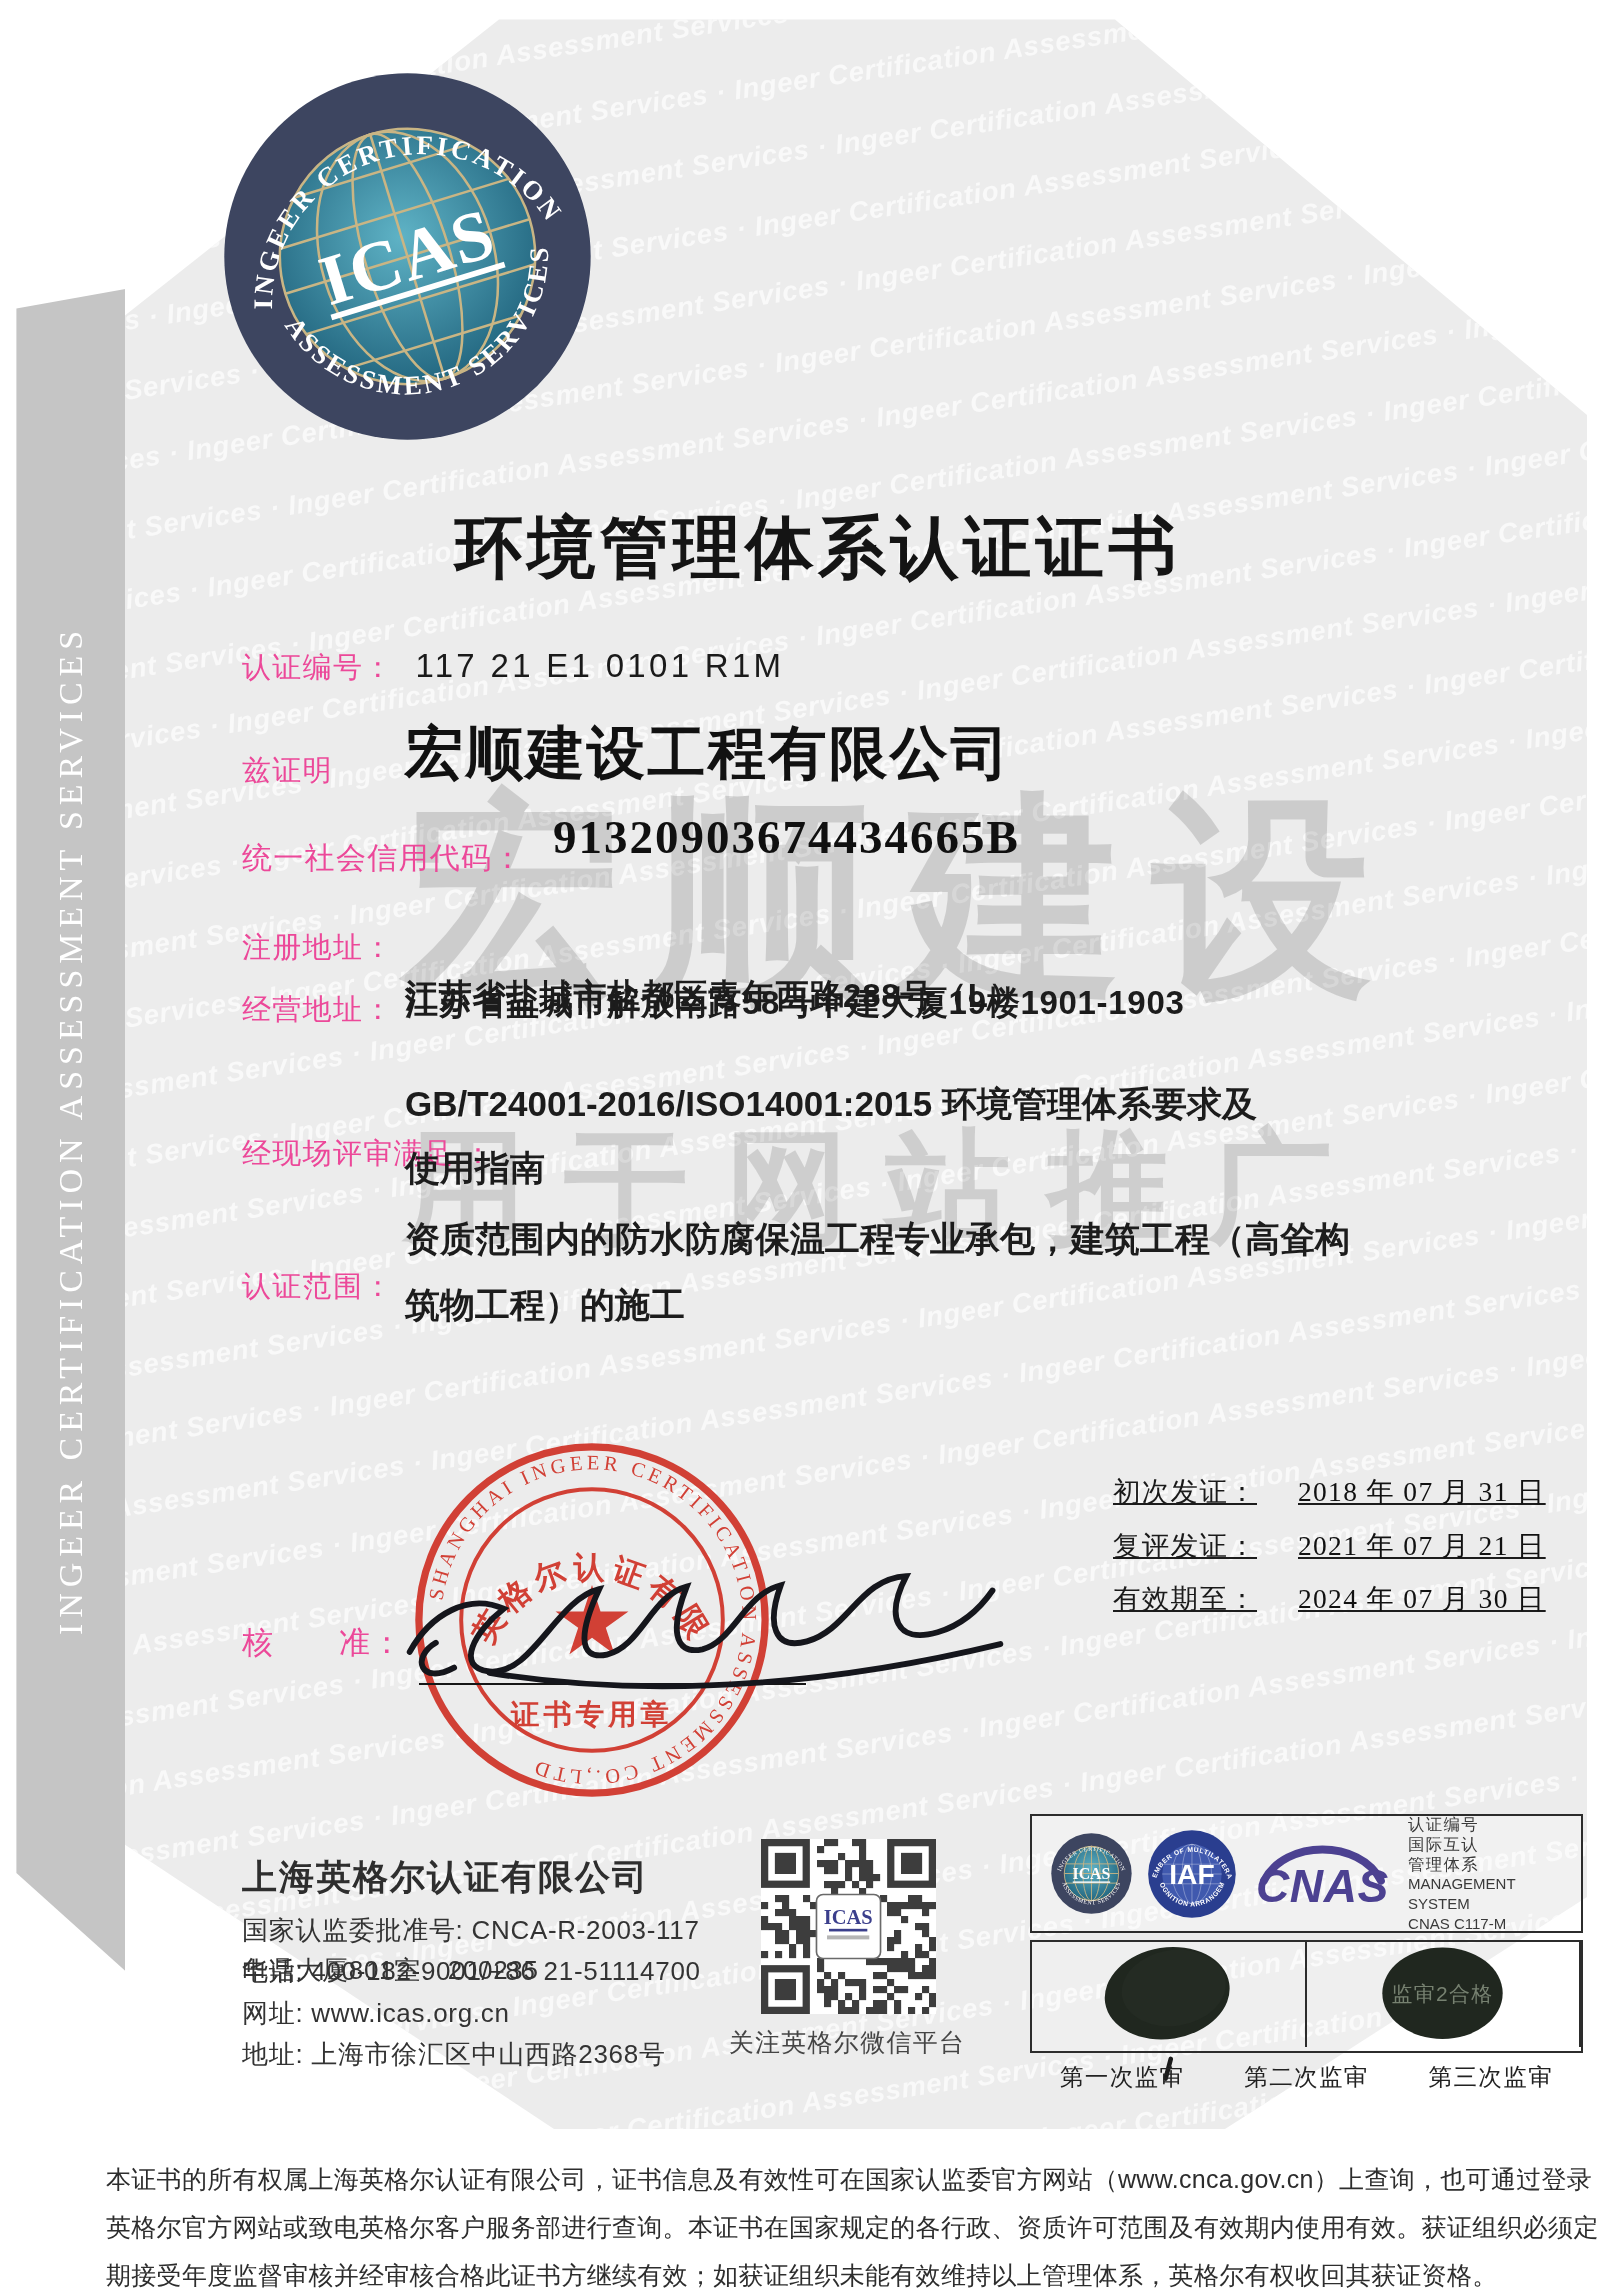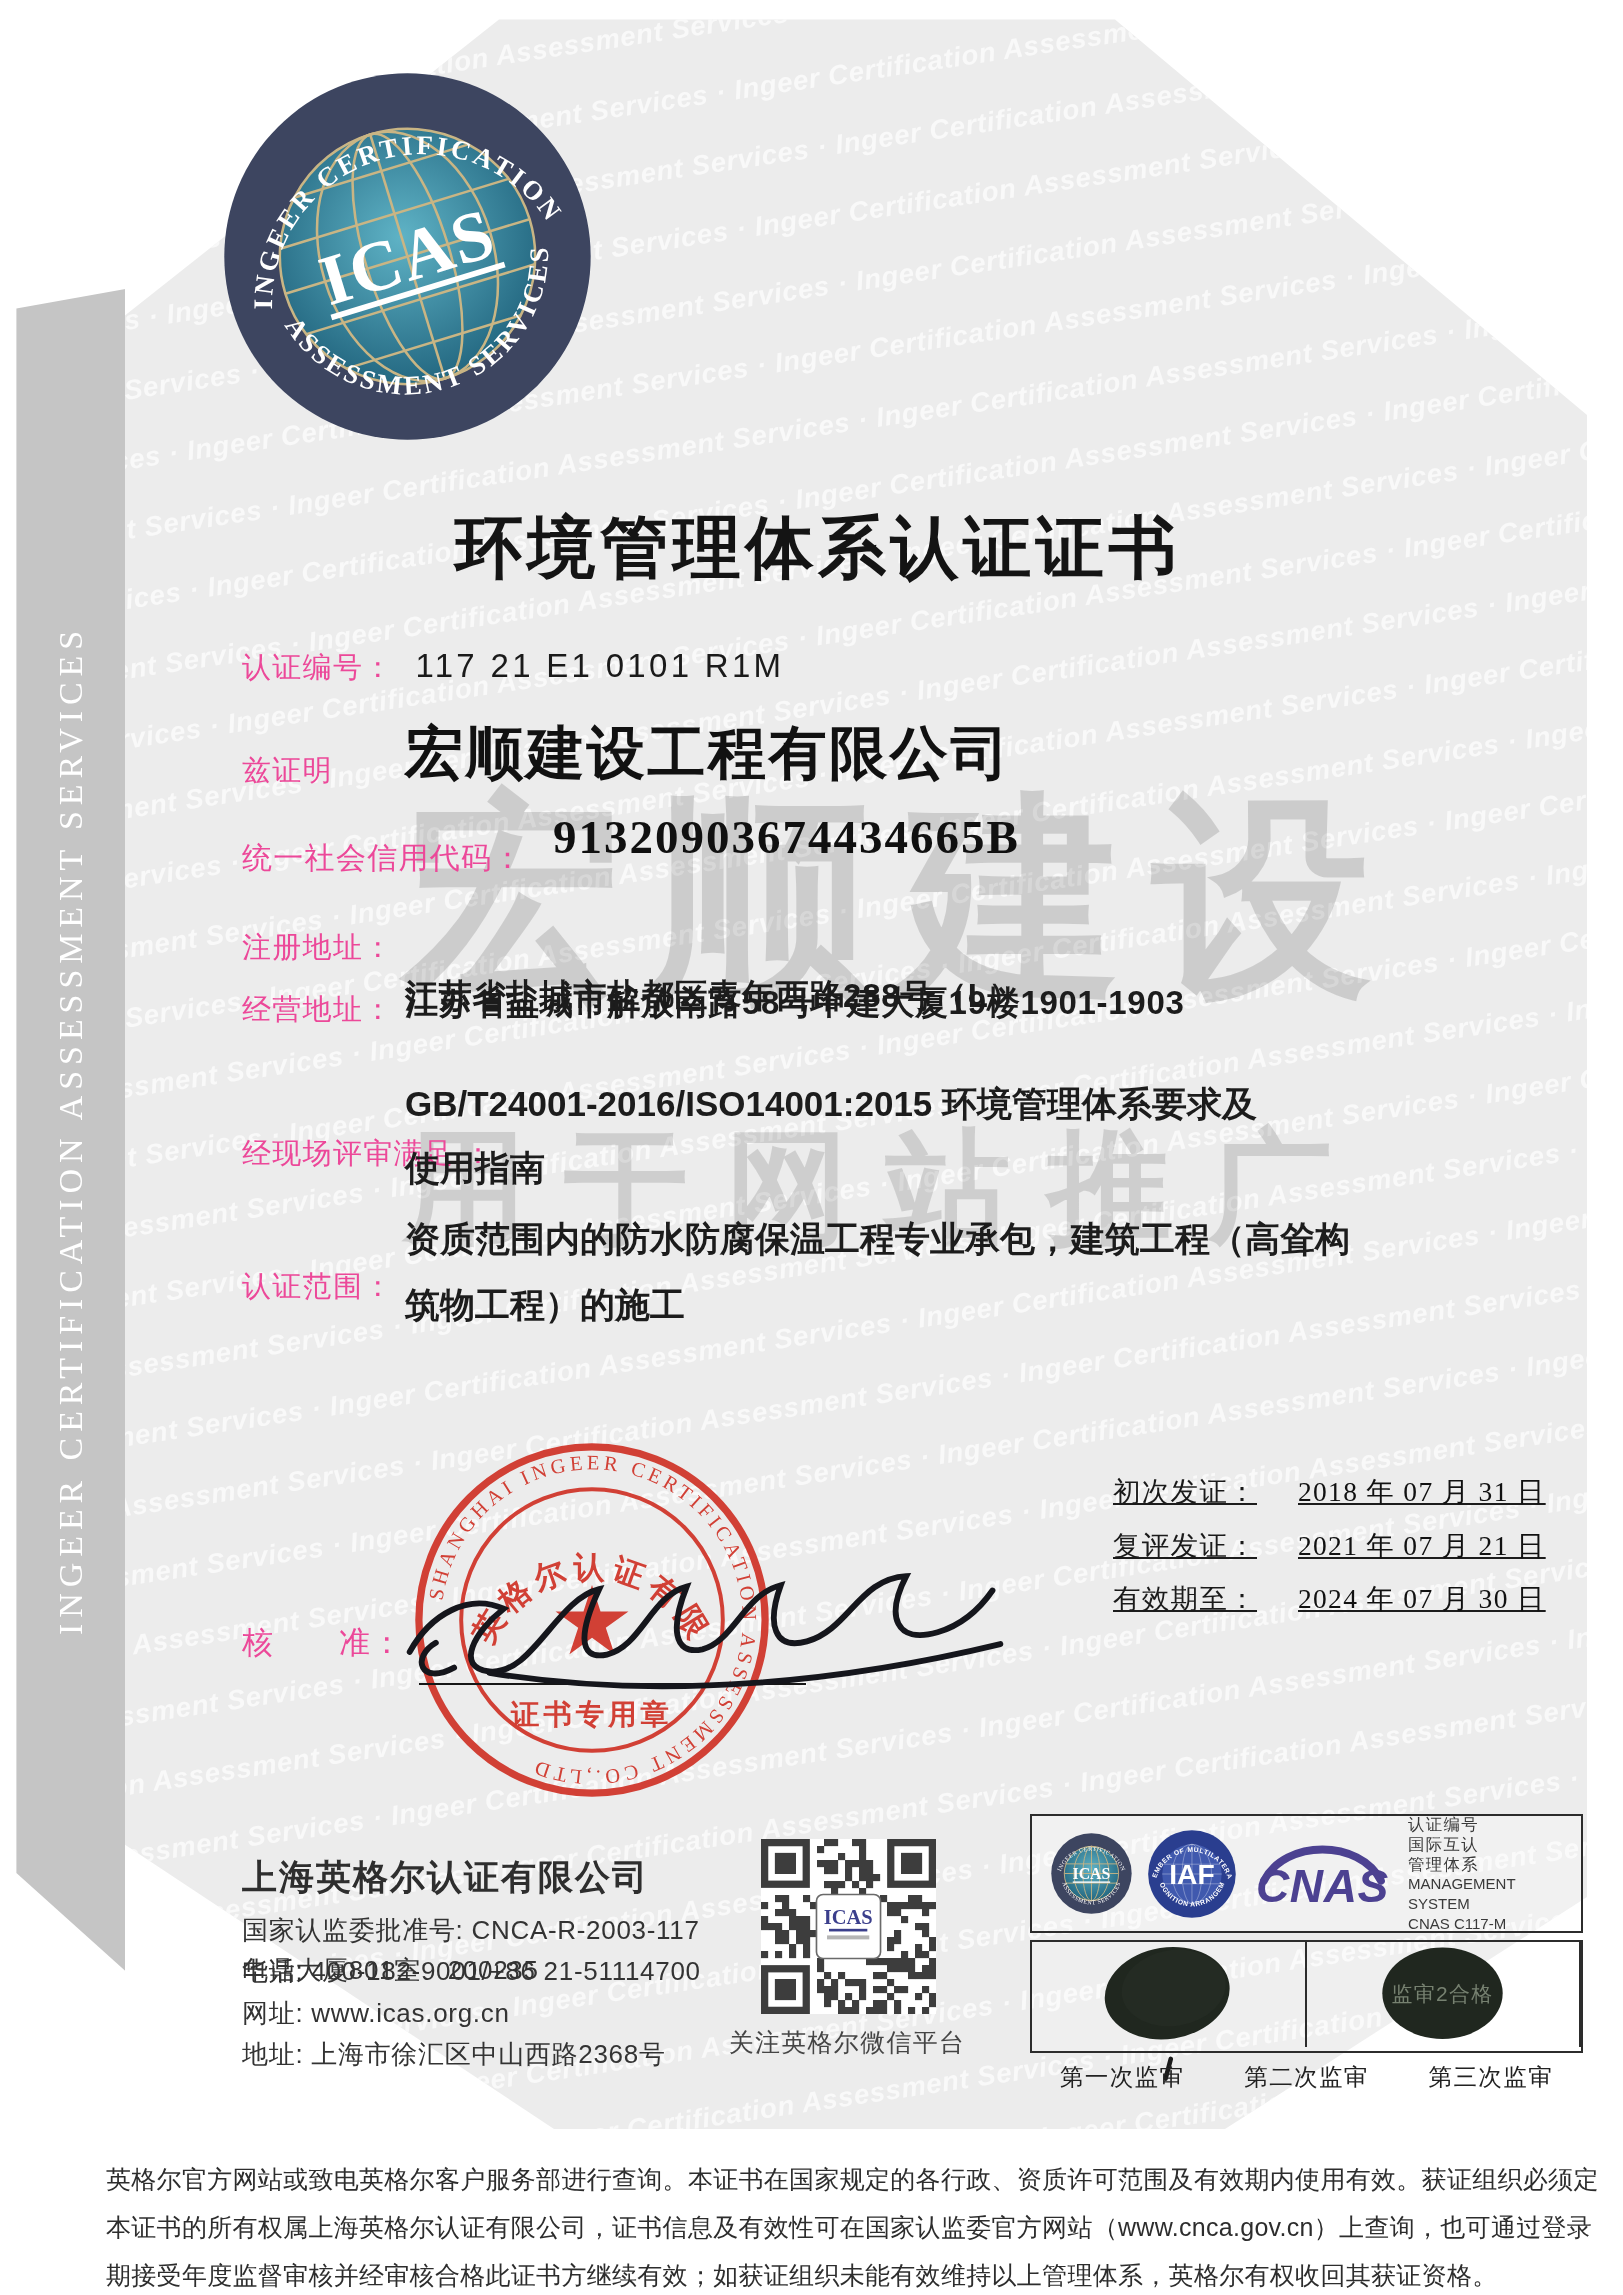--- a/index.html
+++ b/index.html
@@ -530,19 +530,19 @@
       </svg>
     </div>
   </div>
   <div class="abs audit-labels">
     <span class="audit-label">第一次监审</span>
     <span class="audit-label">第二次监审</span>
     <span class="audit-label">第三次监审</span>
   </div>
 
   <div class="abs footer">
+    <div class="footer-line">本证书的所有权属上海英格尔认证有限公司，证书信息及有效性可在国家认监委官方网站（www.cnca.gov.cn）上查询，也可通过登录</div>
     <div class="footer-line">英格尔官方网站或致电英格尔客户服务部进行查询。本证书在国家规定的各行政、资质许可范围及有效期内使用有效。获证组织必须定</div>
-    <div class="footer-line">本证书的所有权属上海英格尔认证有限公司，证书信息及有效性可在国家认监委官方网站（www.cnca.gov.cn）上查询，也可通过登录</div>
     <div class="footer-line">期接受年度监督审核并经审核合格此证书方继续有效；如获证组织未能有效维持以上管理体系，英格尔有权收回其获证资格。</div>
   </div>
 
 </div>
 
 
 </body></html>

